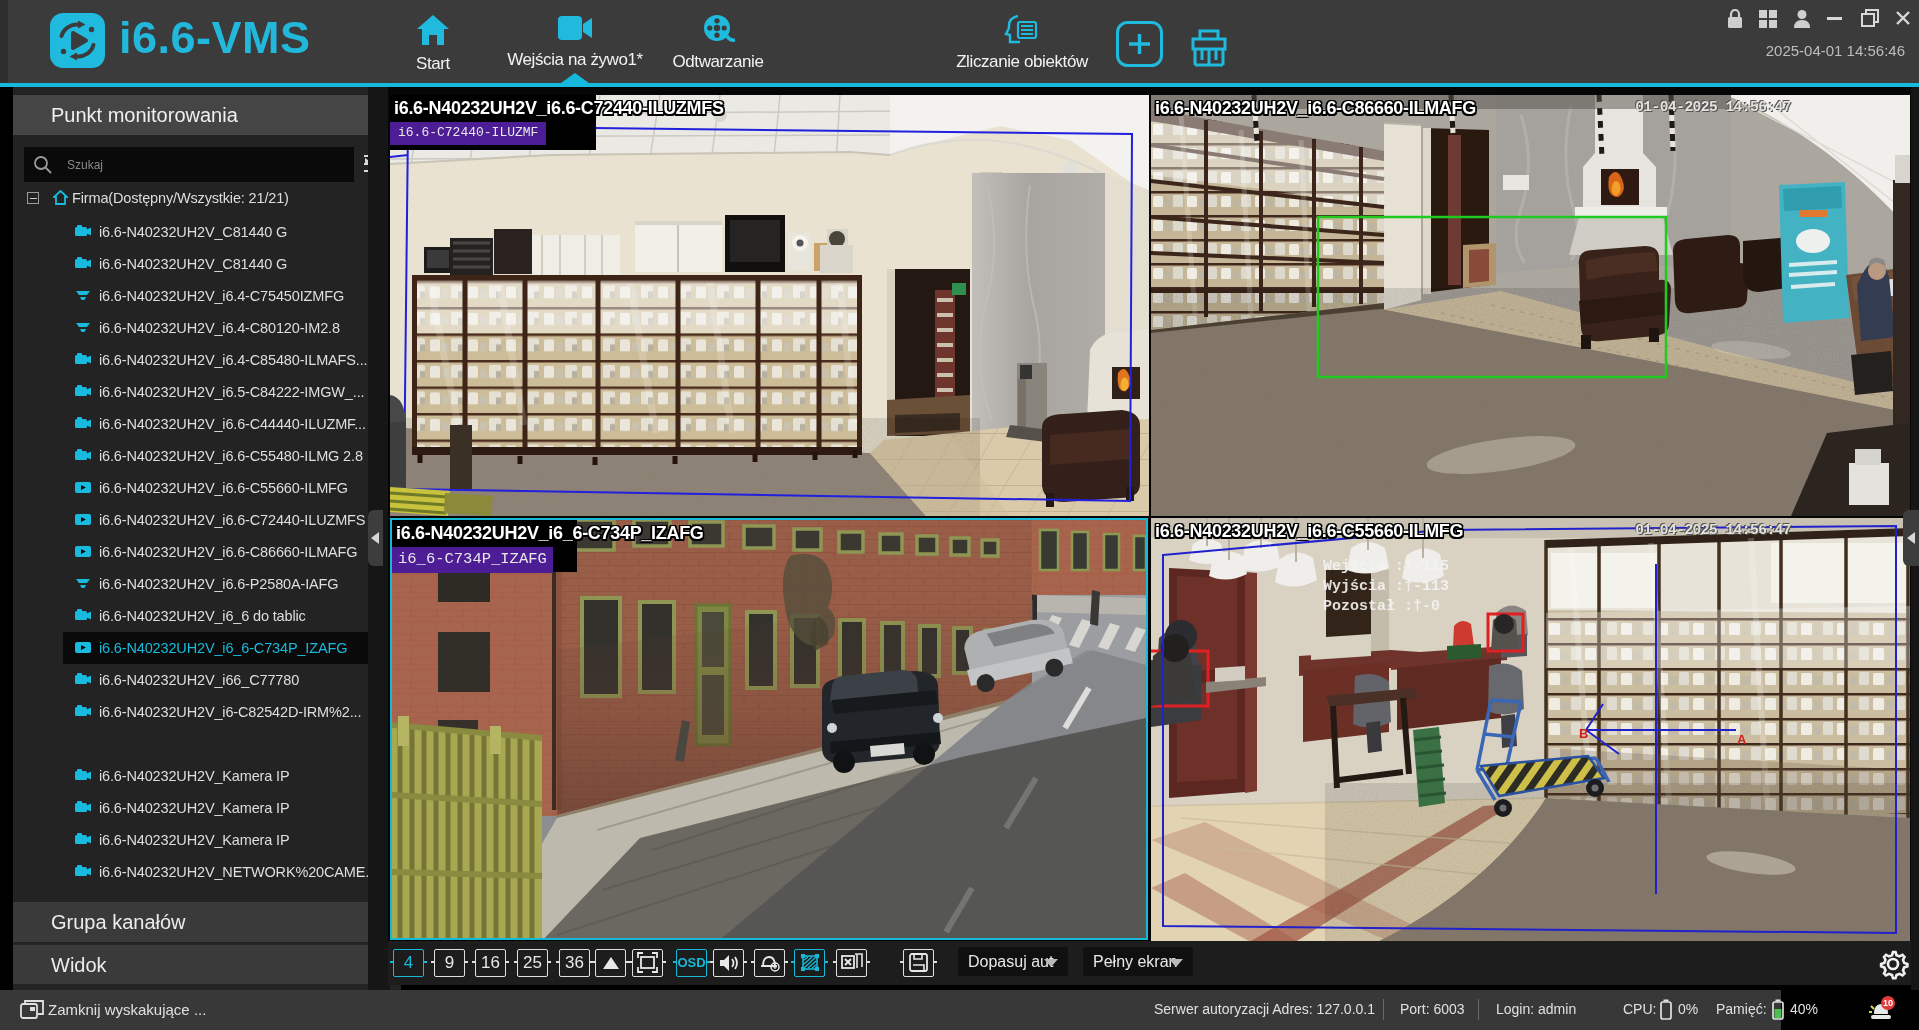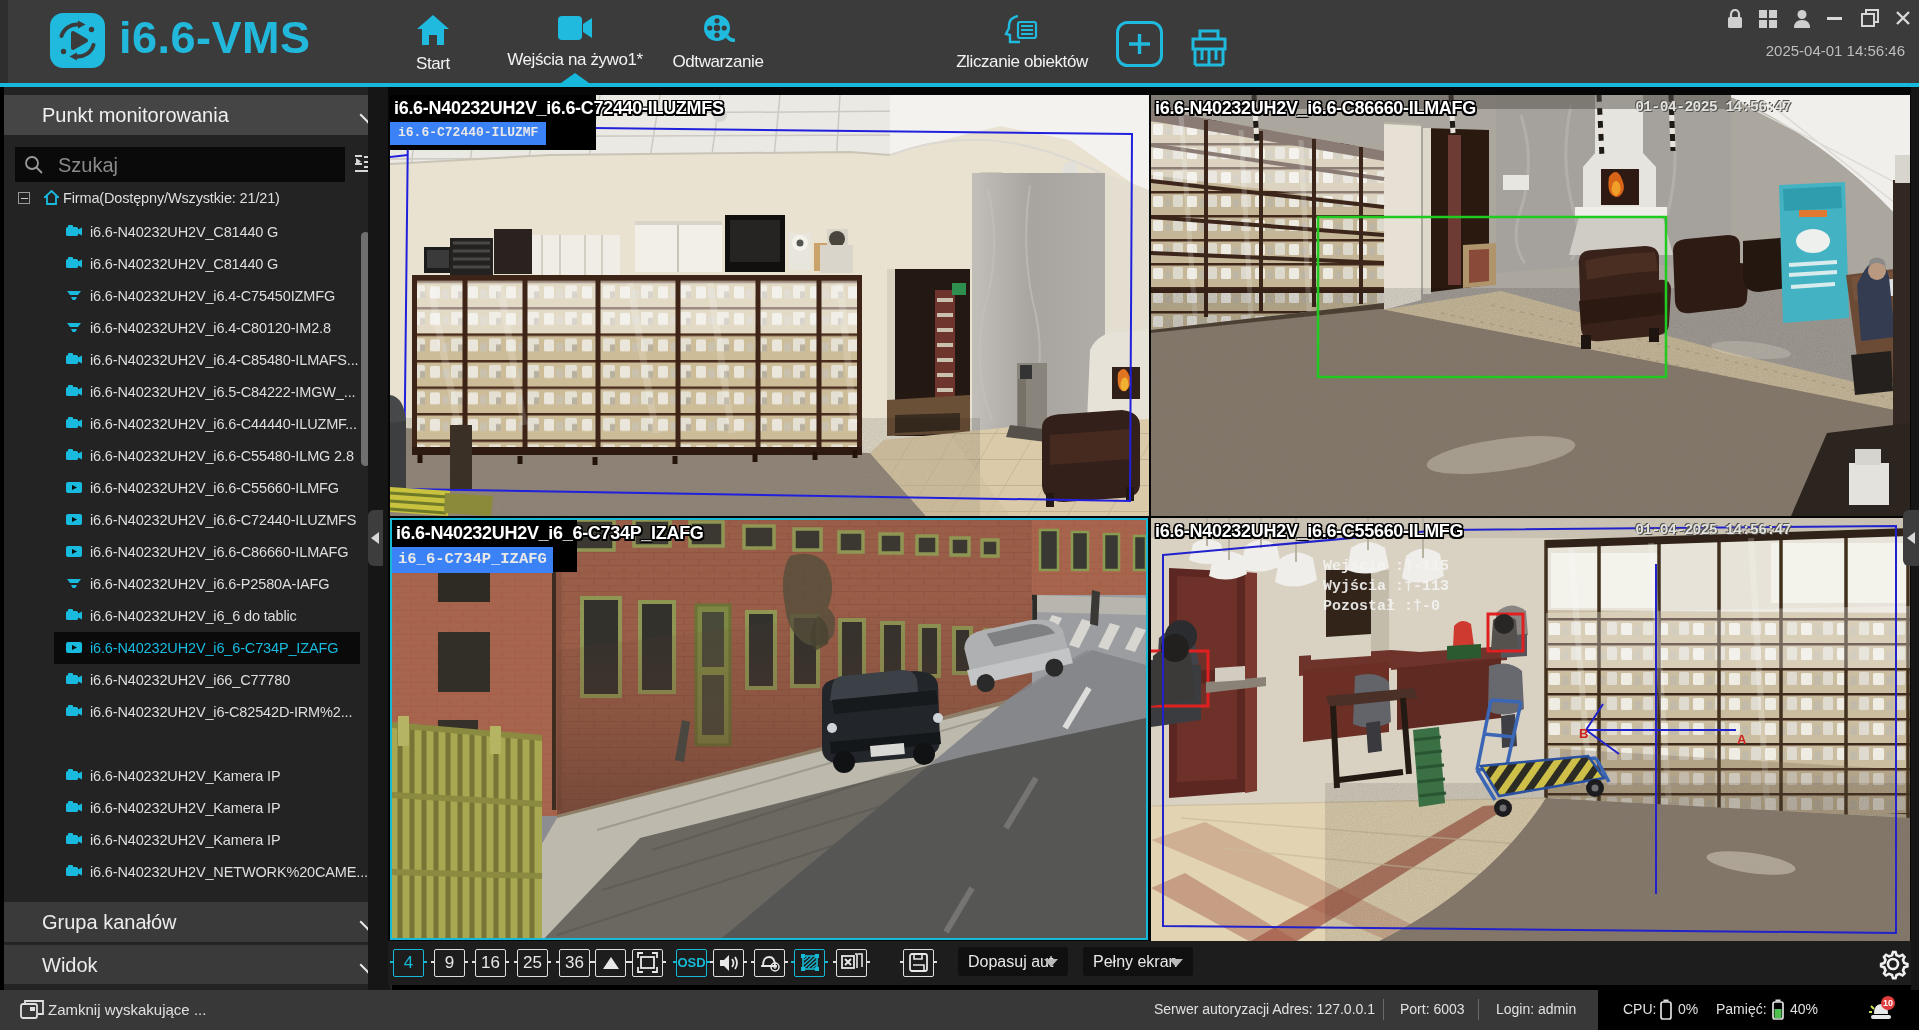--- a/index.html
+++ b/index.html
@@ -7,58 +7,58 @@
 .abs{position:absolute}
 #topbar{position:absolute;left:0;top:0;width:1919px;height:83px;background:#3b3b3b}
 #topbar .ledge{position:absolute;left:0;top:0;width:8px;height:83px;background:#2e2e2e}
 #cyanline{position:absolute;left:0;top:83px;width:1919px;height:4px;background:#16b8dc}
 #navtri{position:absolute;left:561px;top:73px;width:0;height:0;border-left:14px solid transparent;border-right:14px solid transparent;border-bottom:10px solid #16b8dc}
 .navitem{position:absolute;top:14px;text-align:center;color:#f2f2f2;font-size:17px;letter-spacing:-0.4px;white-space:nowrap}
 .navitem .lbl{display:block;margin-top:3px}
 #logotext{position:absolute;left:119px;top:12px;color:#22b8dc;font-size:45px;font-weight:bold;letter-spacing:0.5px}
 #datetime{position:absolute;right:14px;top:42px;color:#bdbdbd;font-size:15px}
 
-#sidebar{position:absolute;left:4px;top:87px;width:388px;height:911px;background:#232323}
+#sidebar{position:absolute;left:13px;top:87px;width:388px;height:911px;background:#232323}
 #sb-h1{position:absolute;left:0;top:8px;width:388px;height:40px;background:#454545;color:#f0f0f0;font-size:20px;line-height:40px;padding-left:38px}
 .chev{position:absolute;right:18px;top:14px;width:12px;height:12px;border-right:2.5px solid #e8e8e8;border-bottom:2.5px solid #e8e8e8;transform:rotate(45deg)}
-#search{position:absolute;left:11px;top:60px;width:330px;height:35px;background:#0a0a0a;border:1px solid #0a0a0a;color:#8a8a8a;font-size:20px;line-height:34px;padding-left:42px}
+#search{position:absolute;left:11px;top:60px;width:330px;height:35px;background:#0a0a0a;border:1px solid #0a0a0a;color:#8a8a8a;font-size:12px;line-height:34px;padding-left:42px}
 #tree{position:absolute;left:0;top:88px;width:428px;height:711px;overflow:hidden;color:#dedede;font-size:14.5px;letter-spacing:-0.15px}
 .trow{position:absolute;left:0;width:372px;height:32px;line-height:32px;white-space:nowrap}
 .trow .txt{position:absolute;left:86px;top:0}
 .trow.sel{background:linear-gradient(90deg,rgba(0,0,0,0) 0 50px,#0a0a0a 50px 356px,rgba(0,0,0,0) 356px 100%)}
 .trow.sel .txt{color:#18bade}
 .cicon{position:absolute;left:62px;top:9px;width:16px;height:13px}
 #grupa,#widok{position:absolute;left:0;width:388px;height:40px;background:#3a3a3a;color:#ececec;font-size:20px;line-height:40px;padding-left:38px}
 #grupa{top:815px}#widok{top:857px;border-top:1px solid #262626}
 #sbscroll{position:absolute;left:357px;top:145px;width:9px;height:234px;background:#6f6f6f;border-radius:5px}
 #divider{position:absolute;left:368px;top:87px;width:22px;height:911px;background:#161616}
 #collapsetab{position:absolute;left:368px;top:510px;width:15px;height:56px;background:#3d3d3d;border-radius:6px 0 0 6px}
 #collapsetab:after{content:"";position:absolute;left:3px;top:22px;border-top:6px solid transparent;border-bottom:6px solid transparent;border-right:8px solid #d8d8d8}
 
 #videozone{position:absolute;left:388px;top:87px;width:1523px;height:854px;background:#060606}
 .cam{position:absolute;overflow:hidden;background:#111}
 #cam1{left:2px;top:8px;width:759px;height:421px}
 #cam2{left:763px;top:8px;width:759px;height:421px}
 #cam3{left:2px;top:431px;width:758px;height:422px;border:2px solid #17bad6}
 #cam4{left:763px;top:431px;width:759px;height:423px}
 .osd1{position:absolute;left:4px;top:3px;color:#fff;font-size:18px;font-weight:bold;letter-spacing:-0.3px;text-shadow:-1.5px -1.5px 0 #000,1.5px -1.5px 0 #000,-1.5px 1.5px 0 #000,1.5px 1.5px 0 #000,0 -1.5px 0 #000,0 1.5px 0 #000,-1.5px 0 0 #000,1.5px 0 0 #000;white-space:nowrap;opacity:0.999}
-.osd2{position:absolute;left:0px;top:27px;color:#e8e8e8;background:#3b82f6;font-family:"Liberation Mono",monospace;font-weight:bold;font-size:13px;padding:3px 8px 5px 8px;white-space:nowrap;opacity:0.999}
+.osd2{position:absolute;left:0px;top:27px;color:#e8e8e8;background:#4c1d95;font-family:"Liberation Mono",monospace;font-weight:normal;font-size:13px;padding:3px 8px 5px 8px;white-space:nowrap;opacity:0.999}
 .ts{position:absolute;right:119px;top:4px;font-family:"Liberation Mono",monospace;font-weight:bold;font-size:14.5px;color:#e2e2e0;text-shadow:1px 1px 0 #55534e,-1px -1px 0 #55534e;white-space:nowrap;letter-spacing:-0.5px;opacity:0.999}
 
 #toolbar{position:absolute;left:388px;top:941px;width:1531px;height:44px;background:#1d1d1d}
 .tbtn{position:absolute;top:8px;width:31px;height:28px;border:1.5px solid #e0e0e0;border-radius:2px;color:#e8e8e8;font-size:17px;text-align:center;line-height:26px;background:#1d1d1d}
 .tbtn:before{content:"";position:absolute;left:-4px;top:11px;width:3px;height:2px;background:#e0e0e0}
 .tbtn:after{content:"";position:absolute;right:-4px;top:11px;width:3px;height:2px;background:#e0e0e0}
 .tbtn.cy:before,.tbtn.cy:after{background:#17bad6}
 .tbtn.cy{border-color:#17bad6;color:#17bad6}
 .drop{position:absolute;top:6px;width:110px;height:29px;background:#101010;border-radius:3px;color:#e8e8e8;font-size:16px;line-height:29px;padding-left:10px}
 .drop:after{content:"";position:absolute;right:10px;top:12px;border-left:7px solid transparent;border-right:7px solid transparent;border-top:8px solid #b9b9b9}
 #gear{position:absolute;right:10px;top:7px}
 
-#statusbar{position:absolute;left:0;top:990px;width:1598px;height:40px;background:#383838;color:#e0e0e0;font-size:14px}
+#statusbar{position:absolute;left:0;top:990px;width:1781px;height:40px;background:#383838;color:#e0e0e0;font-size:14px}
 #rightstrip{position:absolute;left:1911px;top:87px;width:8px;height:903px;background:#161616}
 </style>
 </head>
 <body>
 <div id="topbar">
   <div class="ledge"></div>
   <svg class="abs" style="left:50px;top:13px" width="55" height="55" viewBox="0 0 55 55">
     <rect x="0" y="0" width="55" height="55" rx="13" fill="#1fbade"></rect>
     <g stroke="#3b3b3b" stroke-width="4" fill="none" stroke-linecap="round">
       <path d="M11.5 23 A16 16 0 0 1 29 11.6"></path>

